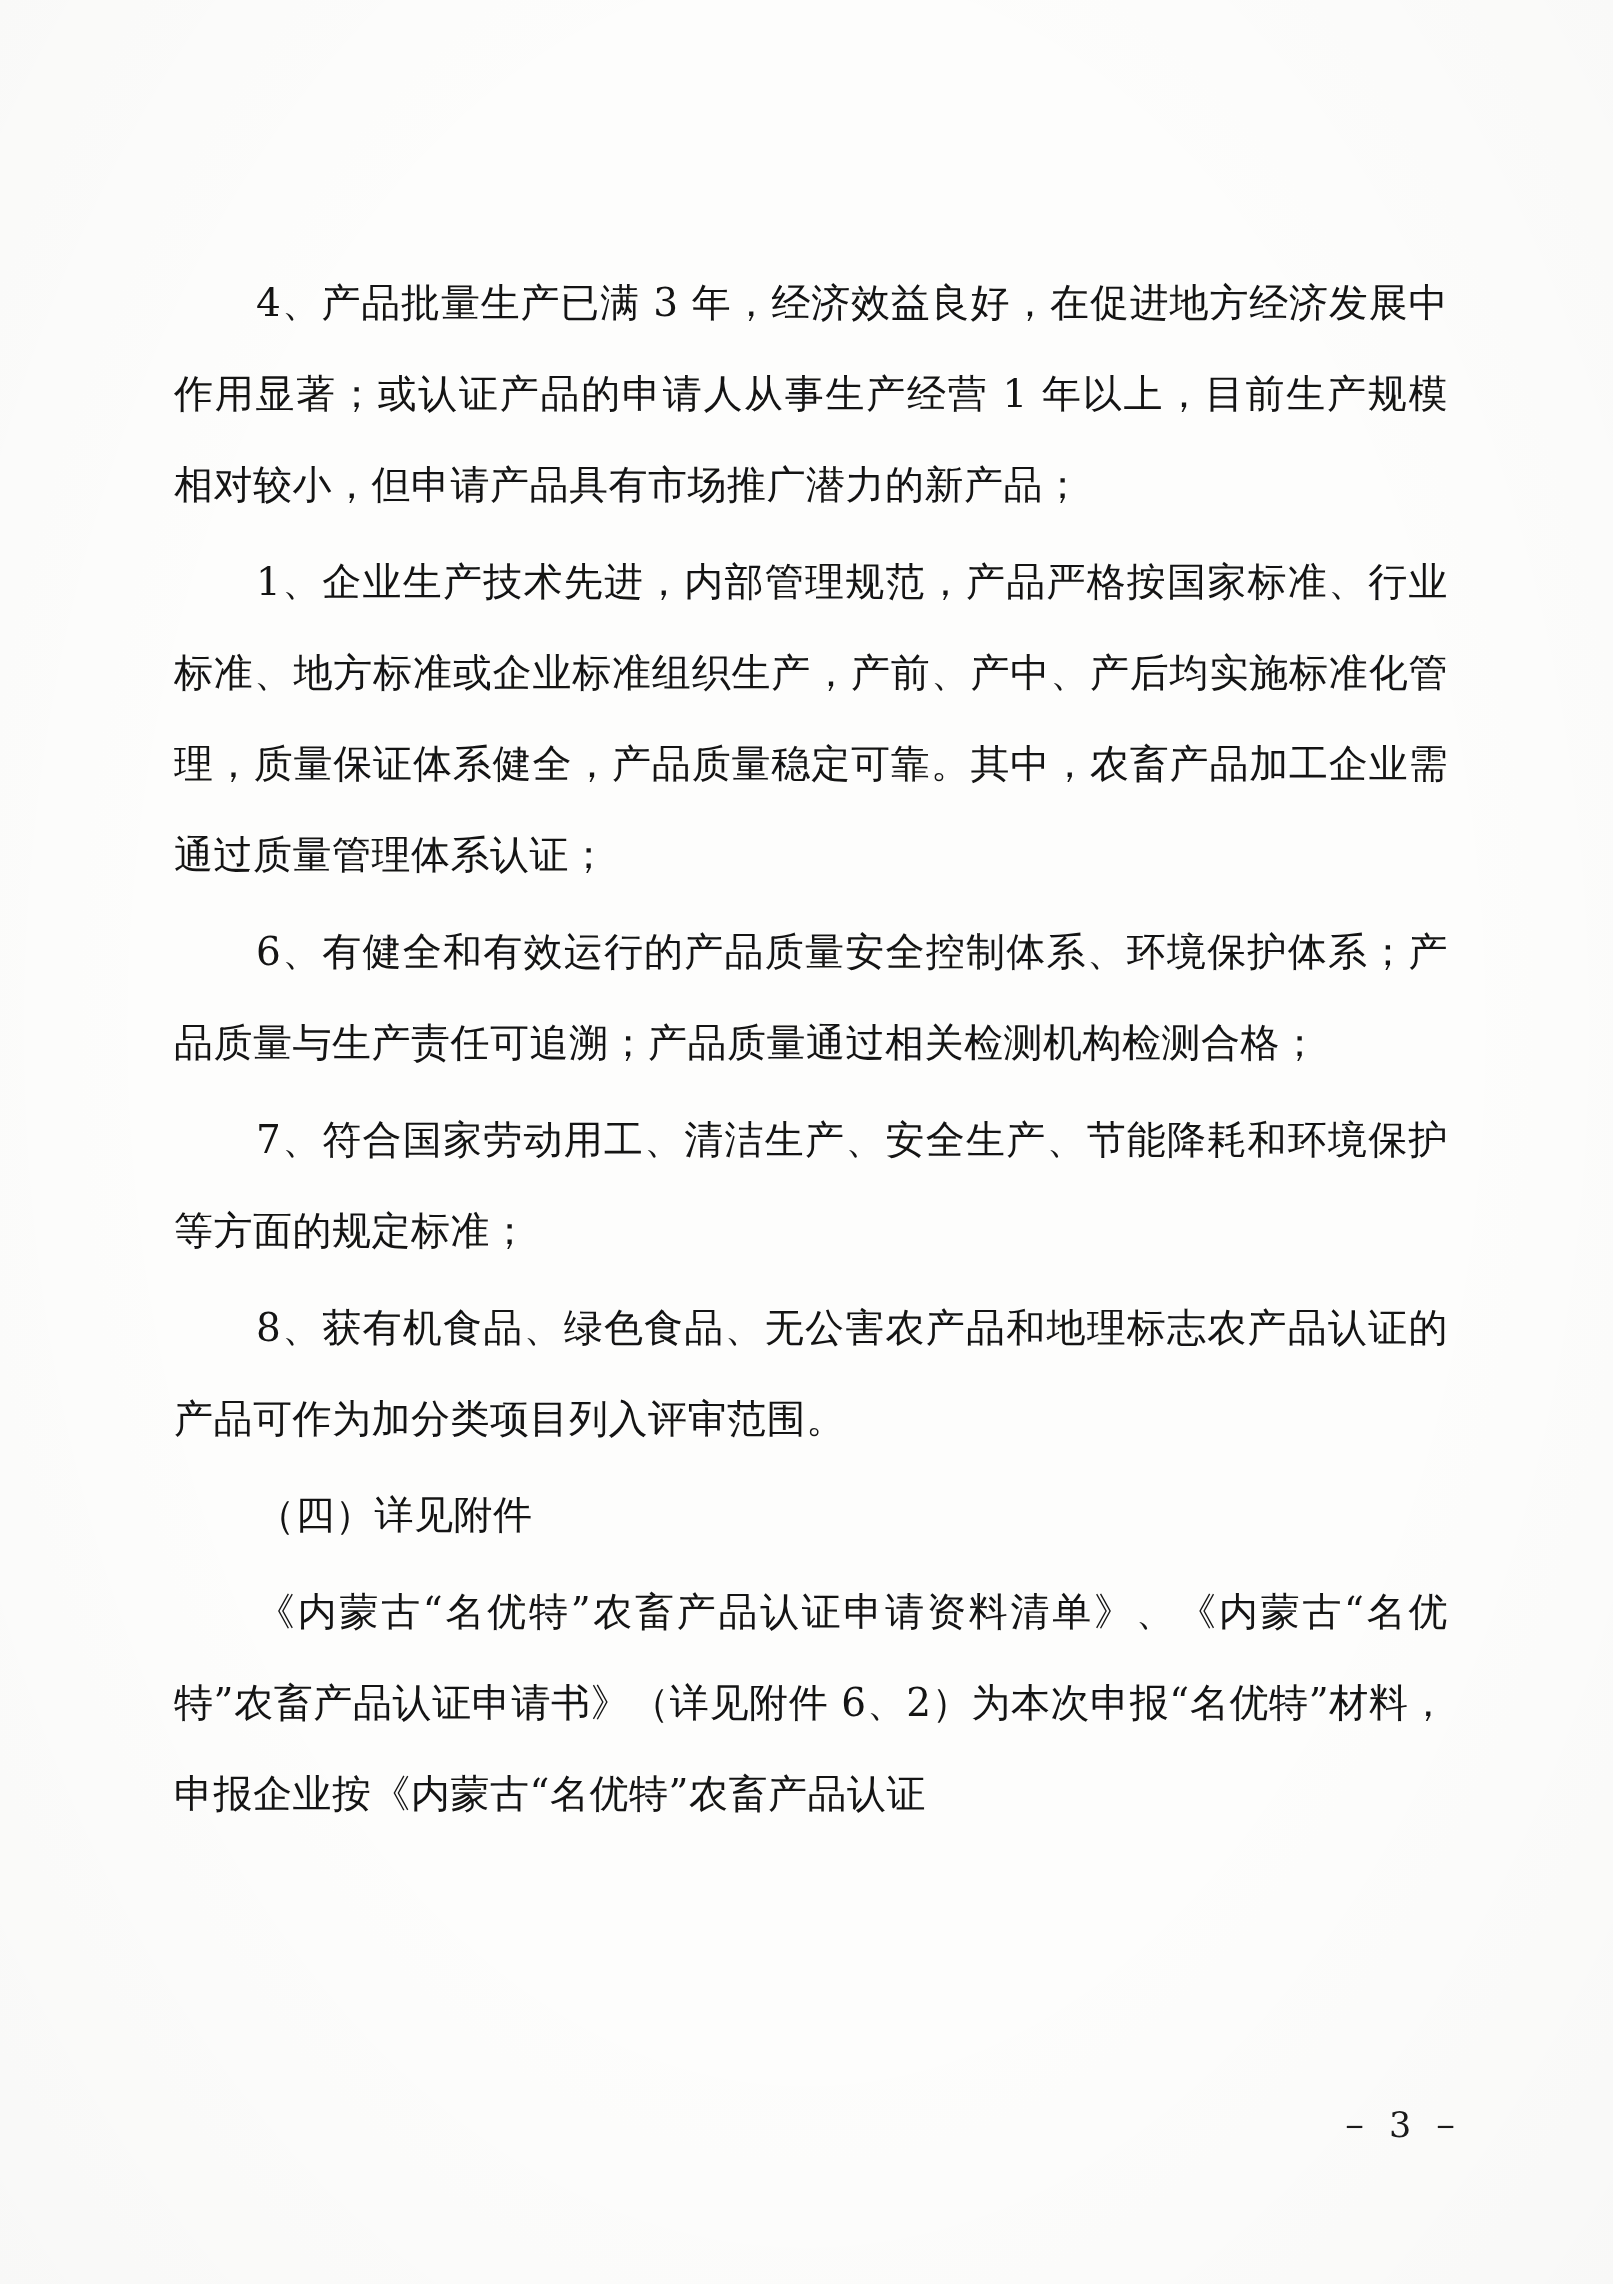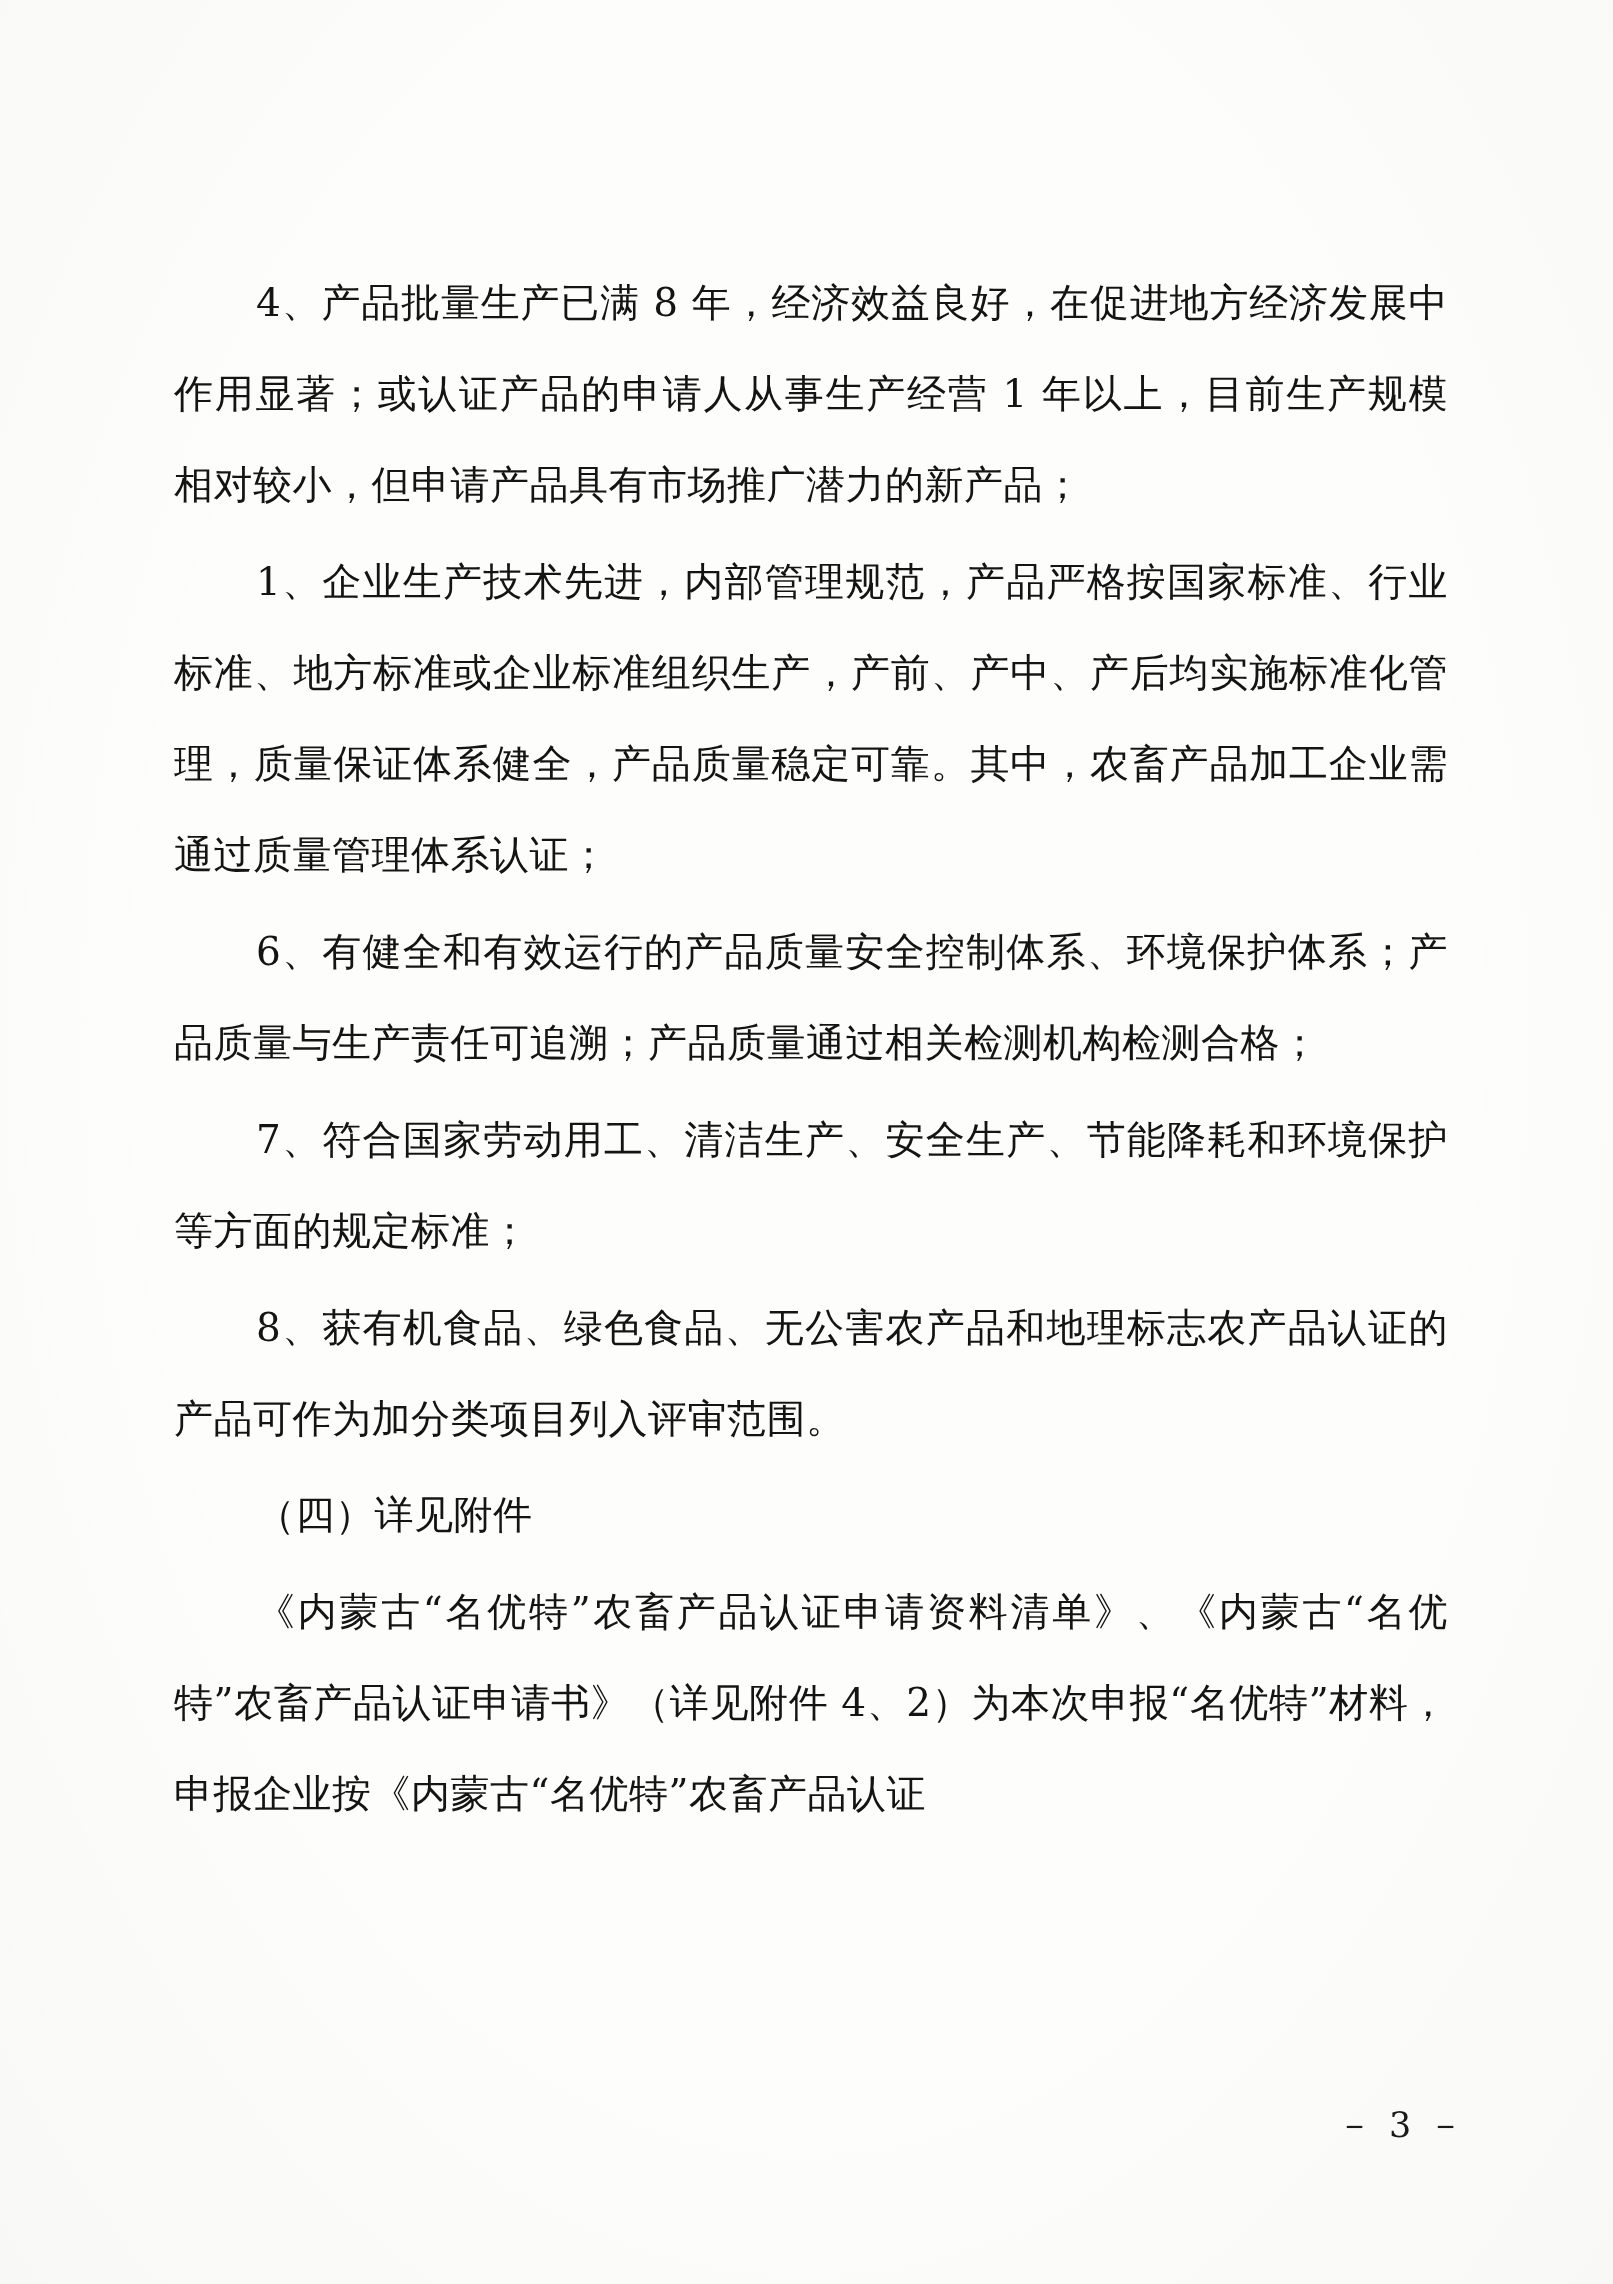--- a/index.html
+++ b/index.html
@@ -53,25 +53,25 @@
     font-family: "DejaVu Serif", "Liberation Serif", serif;
     letter-spacing: 2.9px;
   }
 </style>
 </head>
 <body>
 
 <div class="page">
 
   <div class="body-area">
-    <p class="para">4、产品批量生产已满 8 年，经济效益良好，在促进地方经济发展中作用显著；或认证产品的申请人从事生产经营 1 年以上，目前生产规模相对较小，但申请产品具有市场推广潜力的新产品；</p>
+    <p class="para">4、产品批量生产已满 3 年，经济效益良好，在促进地方经济发展中作用显著；或认证产品的申请人从事生产经营 1 年以上，目前生产规模相对较小，但申请产品具有市场推广潜力的新产品；</p>
     <p class="para">1、企业生产技术先进，内部管理规范，产品严格按国家标准、行业标准、地方标准或企业标准组织生产，产前、产中、产后均实施标准化管理，质量保证体系健全，产品质量稳定可靠。其中，农畜产品加工企业需通过质量管理体系认证；</p>
     <p class="para">6、有健全和有效运行的产品质量安全控制体系、环境保护体系；产品质量与生产责任可追溯；产品质量通过相关检测机构检测合格；</p>
     <p class="para">7、符合国家劳动用工、清洁生产、安全生产、节能降耗和环境保护等方面的规定标准；</p>
     <p class="para">8、获有机食品、绿色食品、无公害农产品和地理标志农产品认证的产品可作为加分类项目列入评审范围。</p>
     <p class="para">（四）详见附件</p>
-    <p class="para">《内蒙古“名优特”农畜产品认证申请资料清单》、《内蒙古“名优特”农畜产品认证申请书》（详见附件 4、2）为本次申报“名优特”材料，申报企业按《内蒙古“名优特”农畜产品认证</p>
+    <p class="para">《内蒙古“名优特”农畜产品认证申请资料清单》、《内蒙古“名优特”农畜产品认证申请书》（详见附件 6、2）为本次申报“名优特”材料，申报企业按《内蒙古“名优特”农畜产品认证</p>
   </div>
 
   <div class="pagenum">－ 3 －</div>
 
 </div>
 
 
 </body></html>

